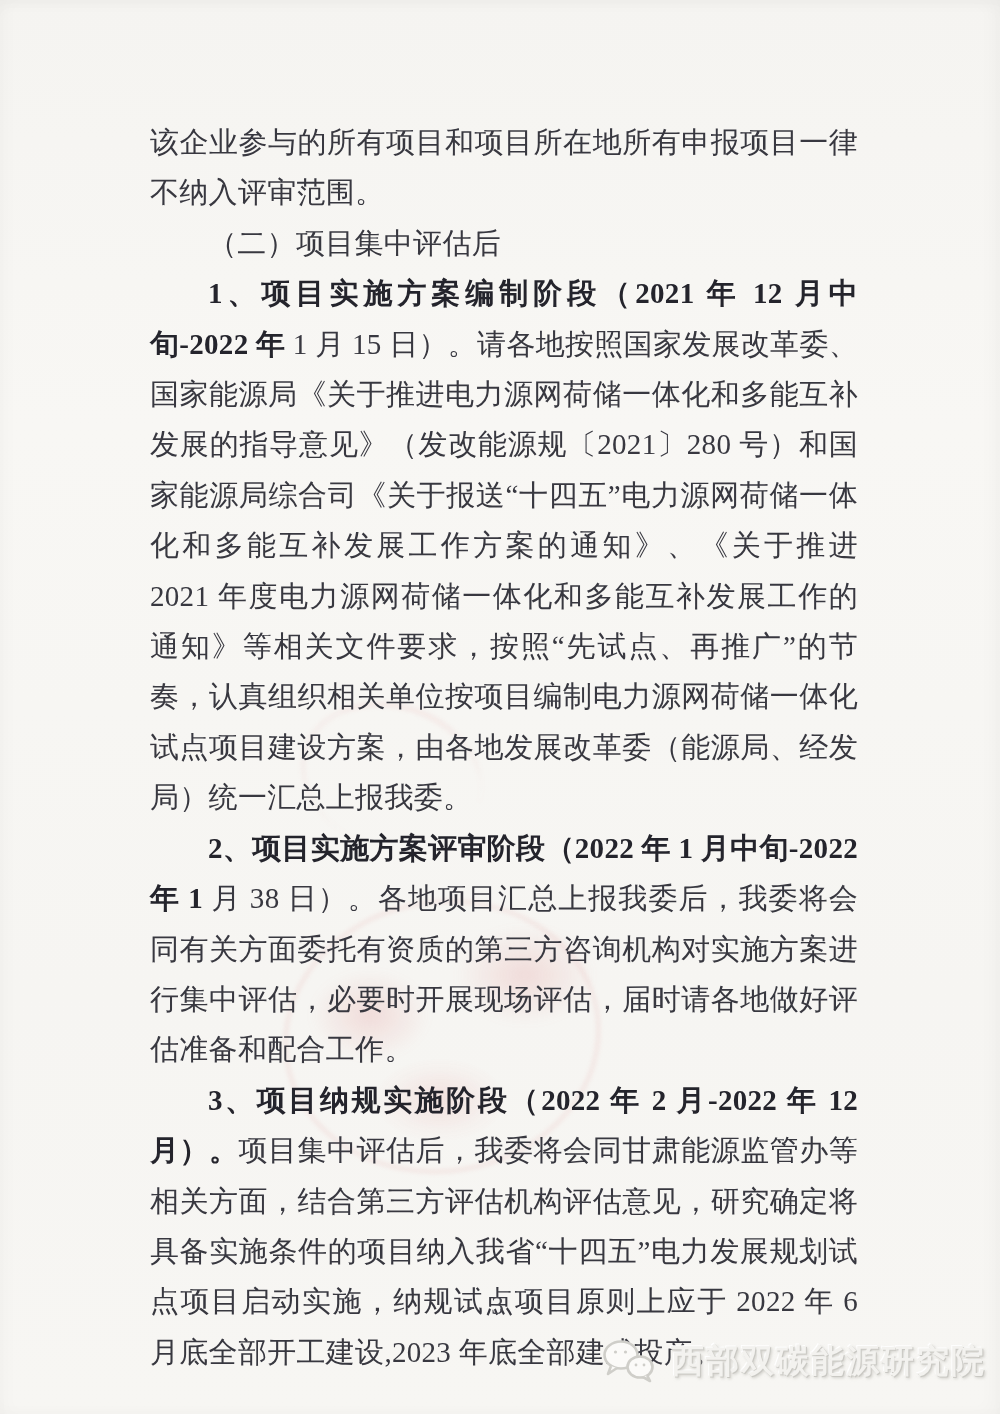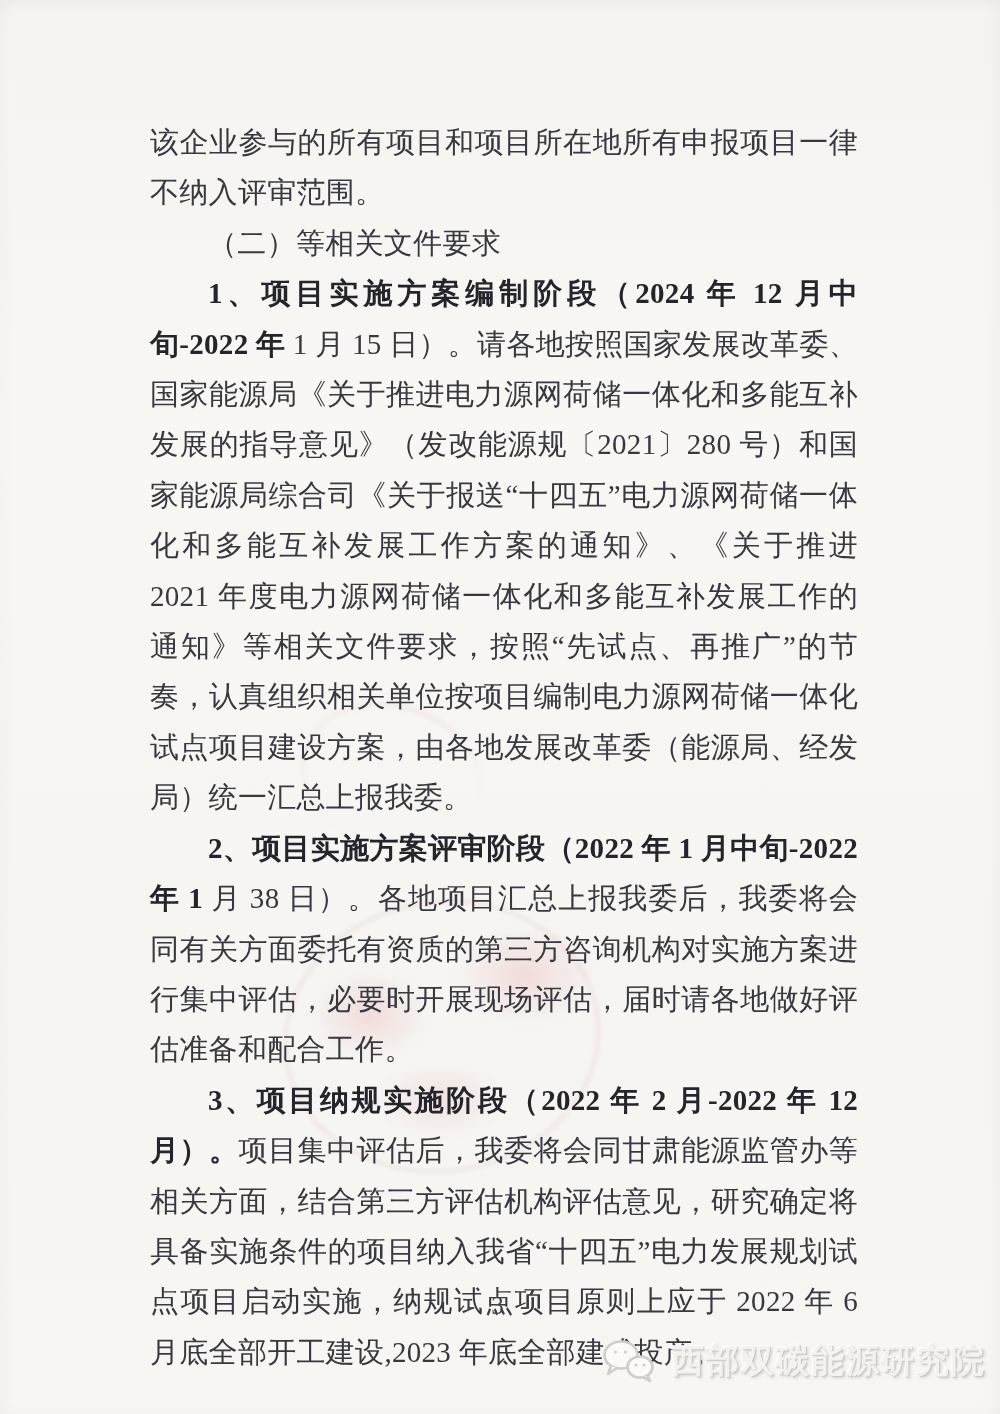--- a/index.html
+++ b/index.html
@@ -124,22 +124,22 @@
   <div class="stamp">
     <div class="stamp-arc"></div>
     <div class="stamp-ring"></div>
     <div class="stamp-blob b1"></div>
     <div class="stamp-blob b2"></div>
     <div class="stamp-blob b3"></div>
   </div>
 
   <div class="doc-body" id="doc-body">
       <p class="para"><span class="seg">该企业参与的所有项目和项目所在地所有申报项目一律不纳入评审范围。</span></p>
-      <p class="para indent"><span class="seg">（二）等相关文件要求</span></p>
-      <p class="para indent"><span class="seg bold">1、项目实施方案编制阶段（2024 年 12 月中旬-2022 年 </span><span class="seg">1 月 15 日）。请各地按照国家发展改革委、国家能源局《关于推进电力源网荷储一体化和多能互补发展的指导意见》（发改能源规〔2021〕280 号）和国家能源局综合司《关于报送“十四五”电力源网荷储一体化和多能互补发展工作方案的通知》、《关于推进 2021 年度电力源网荷储一体化和多能互补发展工作的通知》等相关文件要求，按照“先试点、再推广”的节奏，认真组织相关单位按项目编制电力源网荷储一体化试点项目建设方案，由各地发展改革委（能源局、经发局）统一汇总上报我委。</span></p>
+      <p class="para indent"><span class="seg">（二）项目集中评估后</span></p>
+      <p class="para indent"><span class="seg bold">1、项目实施方案编制阶段（2021 年 12 月中旬-2022 年 </span><span class="seg">1 月 15 日）。请各地按照国家发展改革委、国家能源局《关于推进电力源网荷储一体化和多能互补发展的指导意见》（发改能源规〔2021〕280 号）和国家能源局综合司《关于报送“十四五”电力源网荷储一体化和多能互补发展工作方案的通知》、《关于推进 2021 年度电力源网荷储一体化和多能互补发展工作的通知》等相关文件要求，按照“先试点、再推广”的节奏，认真组织相关单位按项目编制电力源网荷储一体化试点项目建设方案，由各地发展改革委（能源局、经发局）统一汇总上报我委。</span></p>
       <p class="para indent"><span class="seg bold">2、项目实施方案评审阶段（2022 年 1 月中旬-2022 年 1 </span><span class="seg">月 38 日）。各地项目汇总上报我委后，我委将会同有关方面委托有资质的第三方咨询机构对实施方案进行集中评估，必要时开展现场评估，届时请各地做好评估准备和配合工作。</span></p>
       <p class="para indent"><span class="seg bold">3、项目纳规实施阶段（2022 年 2 月-2022 年 12 月）。</span><span class="seg">项目集中评估后，我委将会同甘肃能源监管办等相关方面，结合第三方评估机构评估意见，研究确定将具备实施条件的项目纳入我省“十四五”电力发展规划试点项目启动实施，纳规试点项目原则上应于 2022 年 6 月底全部开工建设,2023 年底全部建成投产。</span></p>
     </div>
 
   <div class="page-number">- 3 -</div>
 
   <div class="watermark">
     <svg width="54" height="46" viewBox="0 0 54 46" fill="none" stroke="#cfcec9" stroke-width="2.6">
 
       <ellipse cx="20" cy="17" rx="16.5" ry="13.5" fill="#fbfaf8"></ellipse>

